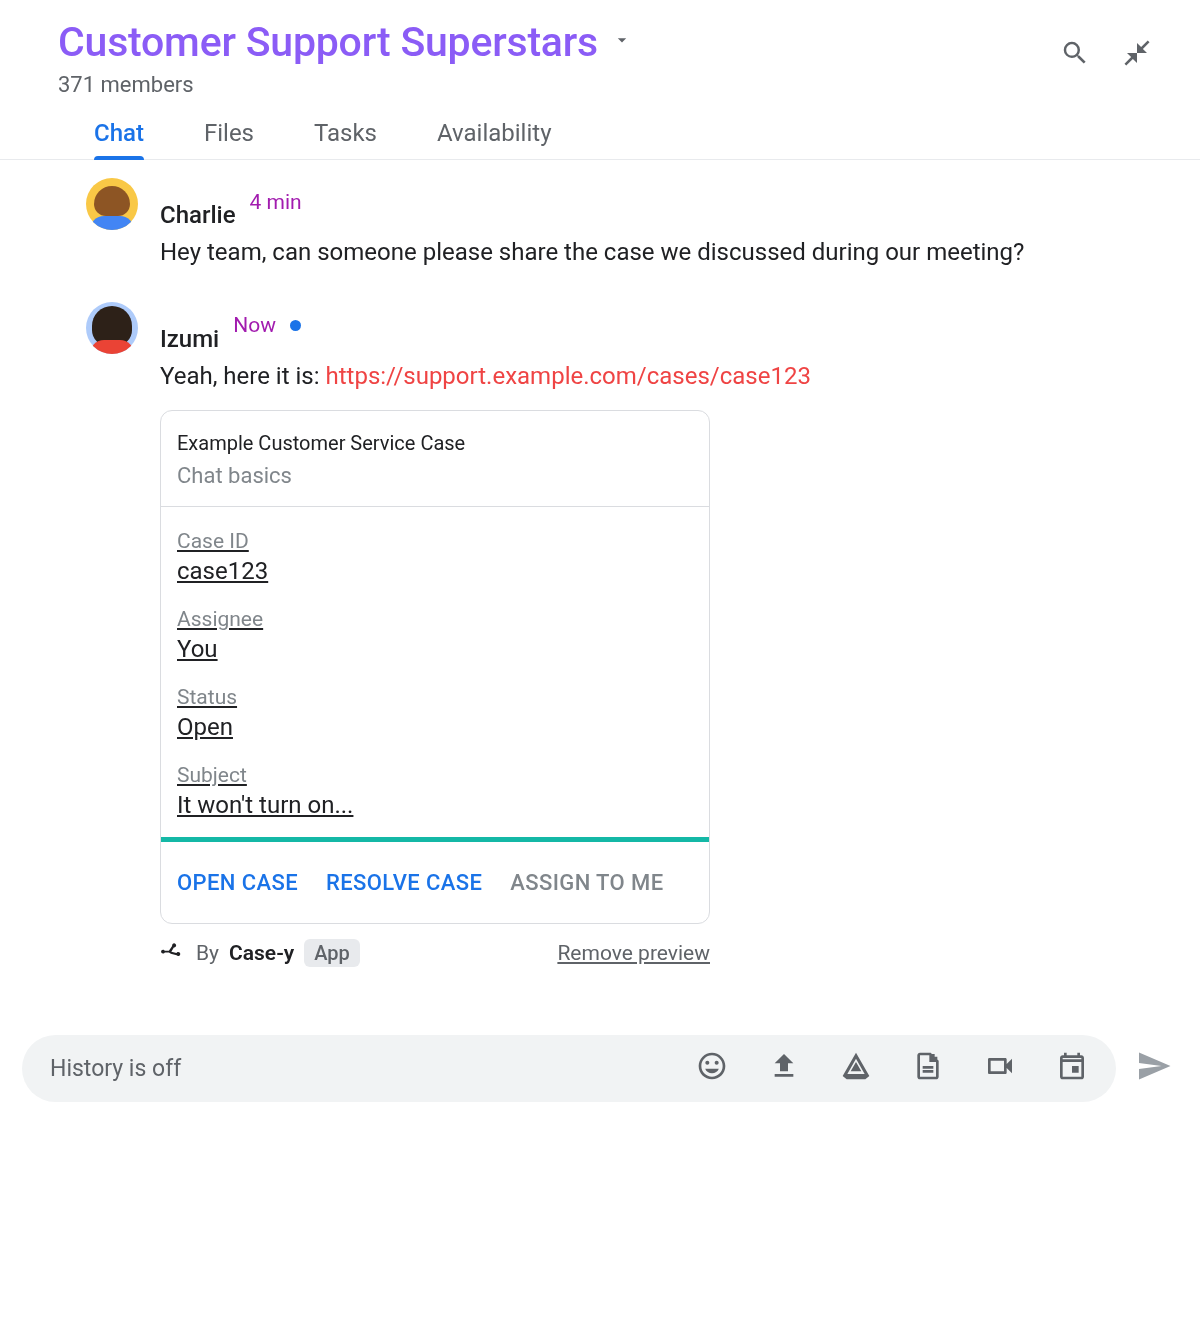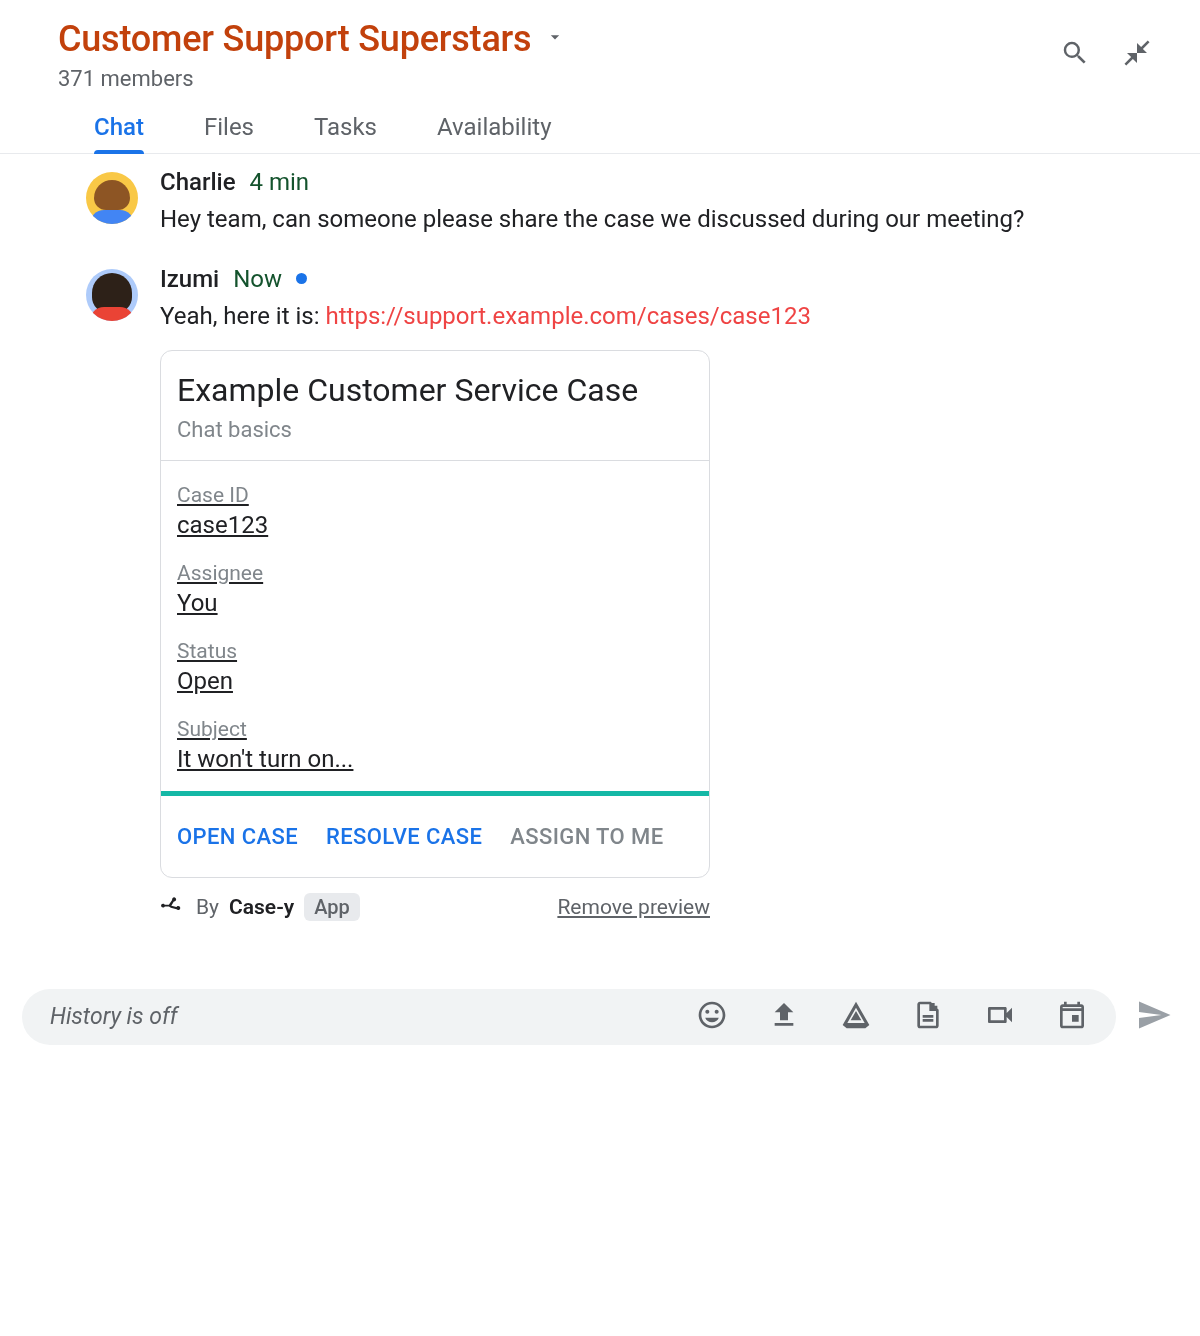--- a/index.html
+++ b/index.html
@@ -14,23 +14,23 @@
 
   .header {
     padding: 18px 24px 0 58px;
     display: flex;
     align-items: flex-start;
     justify-content: space-between;
   }
   .header-left { display: flex; flex-direction: column; }
   .space-title-row { display: flex; align-items: center; gap: 14px; }
   .space-title {
-    font-size: 36px;
+    font-size: 41px;
     font-weight: 500;
-    color: #c2410c;
+    color: #8b5cf6;
     letter-spacing: -0.2px;
   }
   .member-count {
     font-size: 22px;
     color: #5f6368;
     margin-top: 6px;
   }
   .header-icons { display: flex; gap: 32px; padding-top: 20px; padding-right: 24px; }
   .header-icons svg { fill: #5f6368; }
 
@@ -63,22 +63,22 @@
   .messages { padding: 14px 0 0 86px; }
   .message { display: flex; gap: 22px; padding: 0 60px 28px 0; }
   .avatar {
     width: 52px; height: 52px; border-radius: 50%;
     flex-shrink: 0;
     margin-top: 4px;
     overflow: hidden;
   }
   .msg-body { flex: 1; }
   .msg-head { display: flex; align-items: center; gap: 14px; }
-  .msg-author { font-size: 24px; font-weight: 500; color: #202124; }
-  .msg-time { font-size: 24px; color: #14532d; }
+  .msg-author { font-size: 24px; font-weight: 500; color: #202124; margin-top: 27px; }
+  .msg-time { font-size: 21px; color: #a21caf; }
   .status-dot {
     width: 11px; height: 11px; border-radius: 50%;
     background: #1a73e8;
   }
   .msg-text {
     font-size: 24px;
     line-height: 1.45;
     color: #202124;
     margin-top: 6px;
   }
@@ -88,21 +88,21 @@
     margin-top: 16px;
     width: 550px;
     border: 1px solid #dadce0;
     border-radius: 12px;
     overflow: hidden;
   }
   .card-header {
     padding: 20px 16px 18px;
     border-bottom: 1px solid #dadce0;
   }
-  .card-title { font-size: 32px; color: #202124; }
+  .card-title { font-size: 20px; color: #202124; }
   .card-subtitle { font-size: 22px; color: #80868b; margin-top: 8px; }
   .card-content { padding: 22px 16px 18px; }
   .field { margin-bottom: 22px; text-decoration: underline; }
   .field:last-child { margin-bottom: 0; }
   .field-label { font-size: 21px; color: #80868b; }
   .field-value { font-size: 24px; color: #202124; margin-top: 4px; }
   .card-actions {
     display: flex; gap: 28px;
     padding: 28px 16px 28px;
     border-top: 5px solid #14b8a6;
@@ -130,26 +130,25 @@
     font-size: 21px; color: #5f6368;
     text-decoration: underline; cursor: pointer;
   }
 
   .composer-row {
     display: flex; align-items: center; gap: 20px;
     padding: 28px 28px 0 22px;
     margin-top: 10px;
   }
   .composer {
-    flex: 1; height: 56px;
+    flex: 1; height: 67px;
     background: #f1f3f4; border-radius: 36px;
     display: flex; align-items: center;
     padding: 0 28px;
     justify-content: space-between;
-    font-style: italic;
   }
   .composer-placeholder { font-size: 23px; color: #5f6368; }
   .composer-icons { display: flex; align-items: center; gap: 40px; }
   .composer-icons svg { fill: #5f6368; }
   .send-icon svg { fill: #9aa0a6; }
 
   
   .av-charlie { background:#f9c846; position:relative; }
   .av-charlie::before{content:"";position:absolute;left:8px;top:8px;width:36px;height:30px;background:#8d5524;border-radius:18px 18px 12px 12px;}
   .av-charlie::after{content:"";position:absolute;left:4px;bottom:-2px;width:44px;height:16px;background:#4285f4;border-radius:14px 14px 0 0;}

